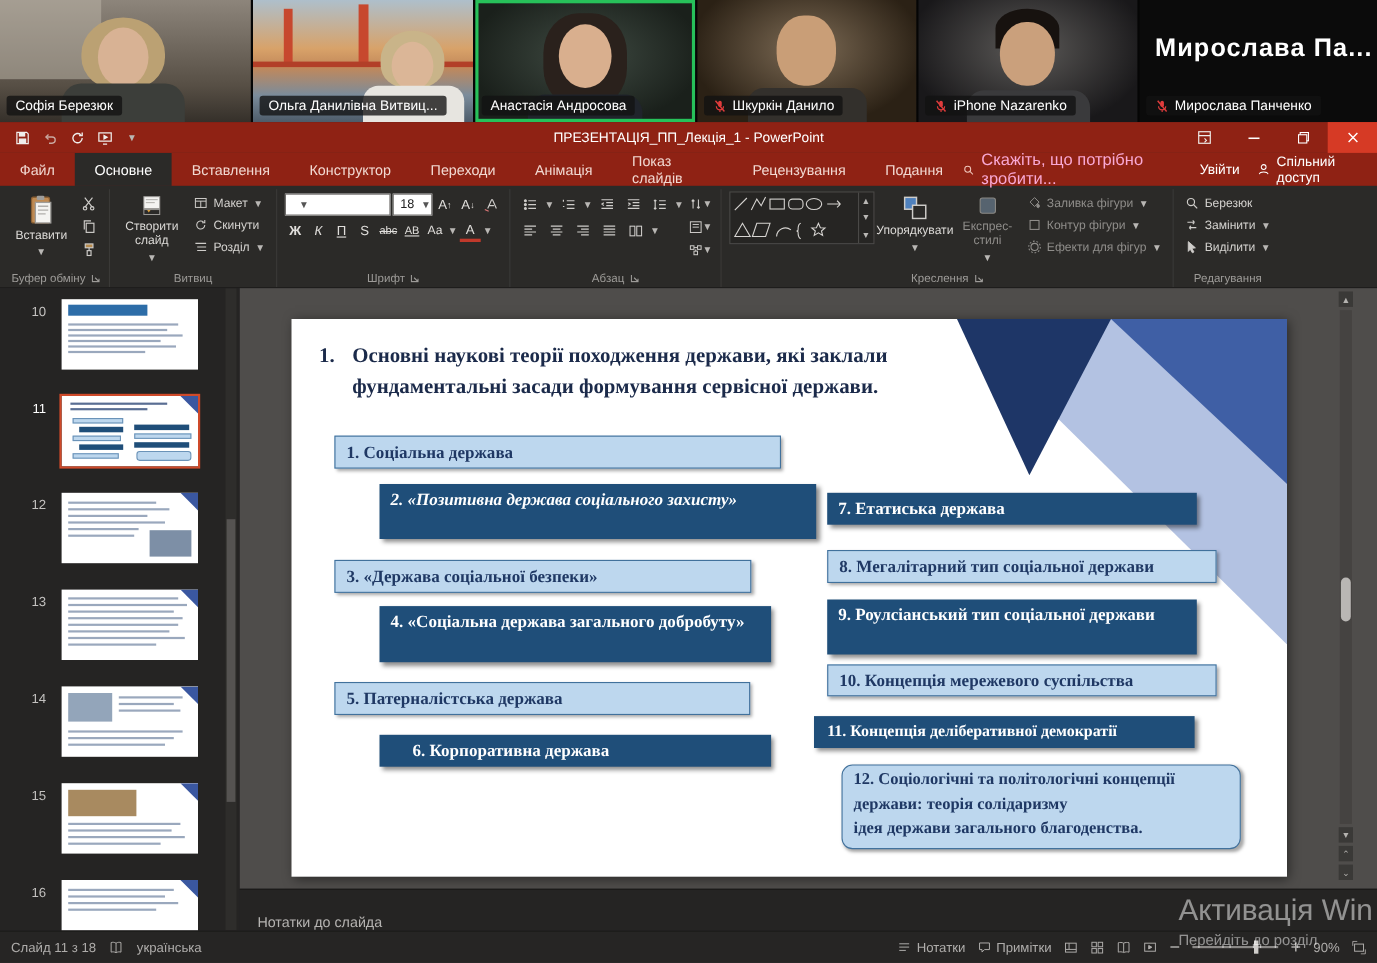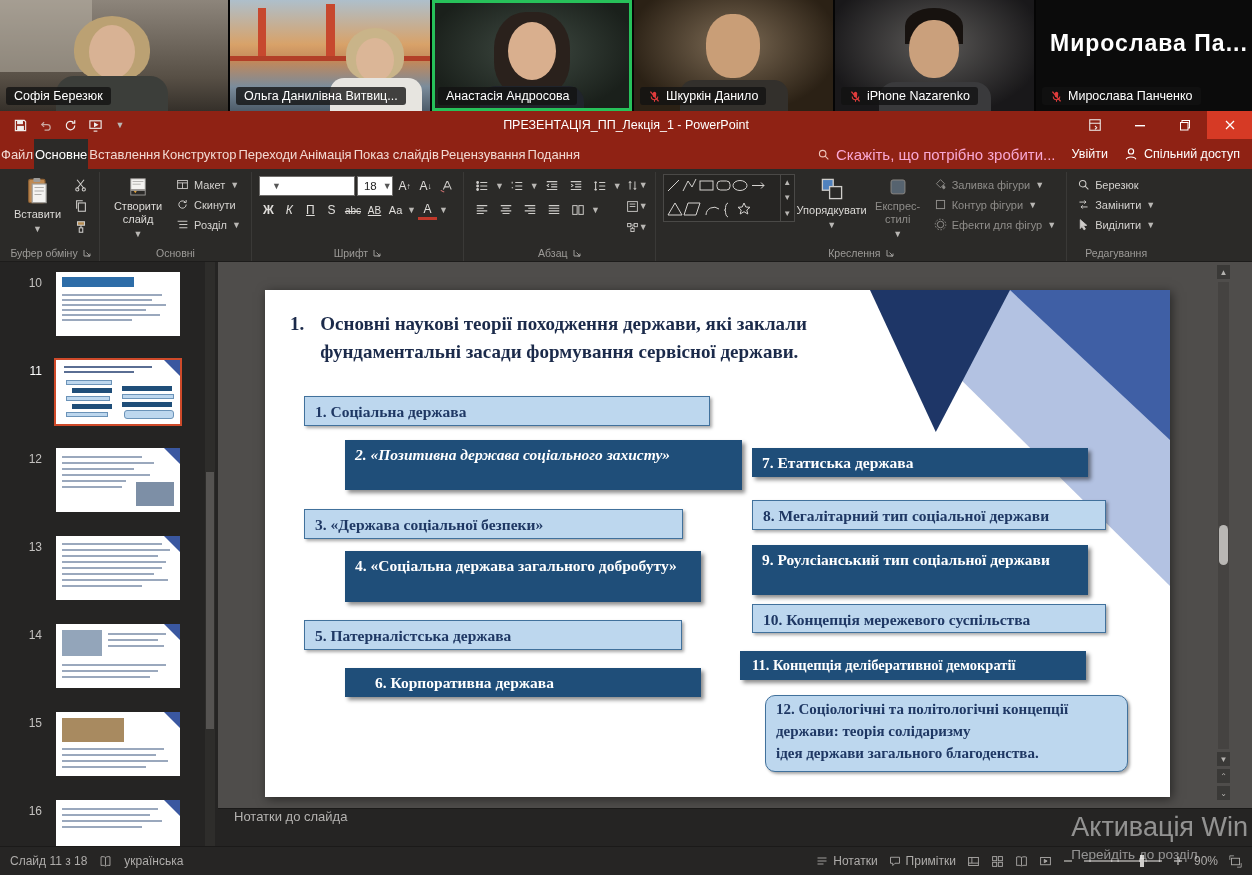--- a/index.html
+++ b/index.html
@@ -19,21 +19,21 @@
   .ppt{position:absolute;top:111px;left:0;right:0;bottom:0;background:#2b2a28}
   .titlebar{position:relative;height:28px;background:#8f2214;display:flex;align-items:center;color:#fff}
   .qat{display:flex;align-items:center;gap:1px;padding-left:8px;z-index:2}
   .qbtn{width:24px;height:24px;display:flex;align-items:center;justify-content:center}
   .win-title{position:absolute;left:0;right:0;text-align:center;font-size:12.5px;color:#fff;pointer-events:none}
   .win-controls{margin-left:auto;display:flex;height:28px;z-index:2}
   .wbtn{width:45px;height:28px;display:flex;align-items:center;justify-content:center}
   .wbtn.close{background:#d63a25}
 
   .tabrow{height:30px;background:#8f2214;display:flex;align-items:stretch;font-size:13px;color:#f2d9d2}
-  .tab{padding:0 1px;display:flex;align-items:center}
+  .tab{padding:0 18px;display:flex;align-items:center}
   .tab.active{background:#2b2a28;color:#fff}
   .tr-right{margin-left:auto;display:flex;align-items:center;gap:16px;padding-right:12px}
   .search{display:flex;align-items:center;gap:6px;color:#f9a8d4;font-size:15px}
   .tright{display:flex;align-items:center;gap:6px;font-size:12.5px;color:#fff}
 
   .ribbon{height:93px;background:#2b2a28;display:flex;align-items:stretch;padding:3px 0 0 2px;border-bottom:1px solid #1d1c1b;overflow:hidden}
   .group{position:relative;display:flex;gap:4px;padding:2px 7px 18px 7px;border-right:1px solid #3a3937}
   .glabel{position:absolute;left:0;right:0;bottom:2px;display:flex;justify-content:center;align-items:center;gap:5px;font-size:10.5px;color:#9d9b98;white-space:nowrap}
   .big-btn{display:flex;flex-direction:column;align-items:center;gap:3px;padding:3px 5px;font-size:11px;color:#dcdad7;text-align:center;line-height:1.2;border-radius:2px}
   .mini-col{display:flex;flex-direction:column;gap:1px;padding-top:1px}
@@ -78,21 +78,21 @@
   .sbox.darkb{background:#1f4e79;color:#fff;box-shadow:3px 3px 4px rgba(0,0,0,.45)}
   .just{text-align:justify}
   .rounded{border-radius:10px;white-space:pre-line;font-size:15px;line-height:1.45}
 
   .cscroll{position:absolute;right:22px;top:3px;bottom:8px;width:13px;display:flex;flex-direction:column;align-items:center;gap:3px;color:#b5b3b0}
   .ctrack{flex:1;width:11px;position:relative;background:#454341}
   .cthumb{position:absolute;left:1px;right:1px;top:52%;height:40px;background:#b9b7b4;border-radius:5px}
   .cbtn{width:13px;height:14px;display:flex;align-items:center;justify-content:center;font-size:8px;background:#3a3937}
 
   .notes{position:absolute;left:218px;right:0;top:697px;height:38px;background:#252423;border-top:1px solid #1b1a19;
-    display:flex;align-items:flex-start;padding-left:16px;color:#b5b3b1;font-size:13px}
+    display:flex;align-items:flex-end;padding-left:16px;color:#b5b3b1;font-size:13px}
 
   .status{position:absolute;left:0;right:0;top:735px;height:29px;background:#262524;border-top:1px solid #1b1a19;
     display:flex;align-items:center;font-size:12px;color:#aeacaa}
   .st-left{display:flex;align-items:center;gap:12px;padding-left:10px}
   .st-right{margin-left:auto;display:flex;align-items:center;gap:11px;padding-right:10px}
   .st-item{display:flex;align-items:center;gap:5px}
   .slider{width:78px;height:2px;background:#8a8886;position:relative}
   .slider .sknob{position:absolute;left:72%;top:-5px;width:4px;height:12px;background:#cfcdca}
 
   .watermark{position:absolute;top:812px;right:4px;z-index:60;color:rgba(255,255,255,.5);pointer-events:none;white-space:nowrap;text-align:left}
@@ -343,21 +343,21 @@
           </span>
         <span class="mini-btn">
             <svg width="13" height="13" viewBox="0 0 16 16" stroke="#cfcdca" fill="none" stroke-width="1.2">
               <path d="M2 4h12M4 8h10M4 12h10"></path>
             </svg>
             <span>Розділ</span>
             <span class="car">▼</span>
           </span>
       </div>
       <div class="glabel">
-          <span>Основні</span>
+          <span>Витвиц</span>
         </div>
     </div>
 
     <div class="group">
       <div class="stack">
         <div class="row">
           <span class="combo" style="width:96px">
               <span></span>
               <span class="car">▼</span>
             </span>

